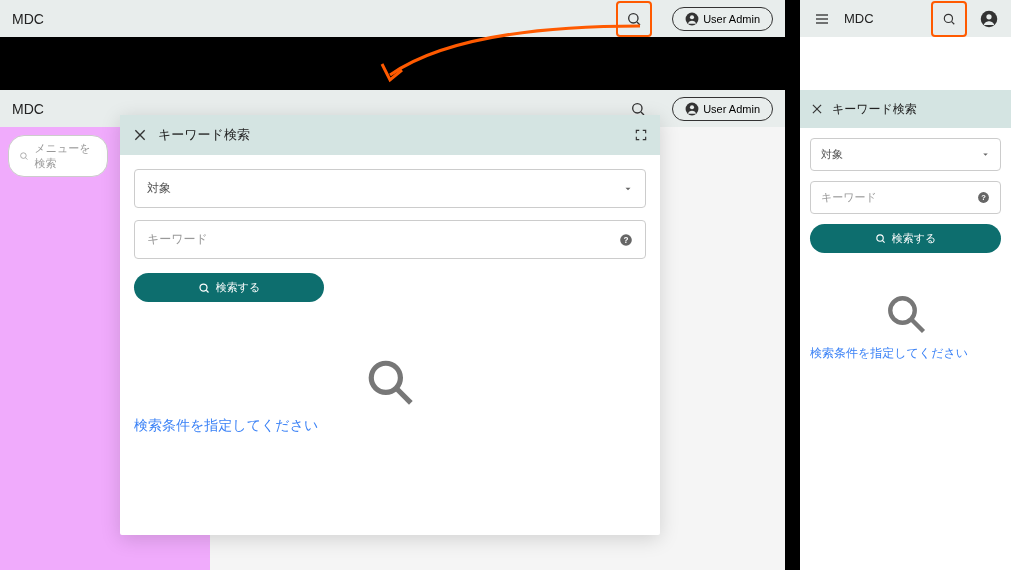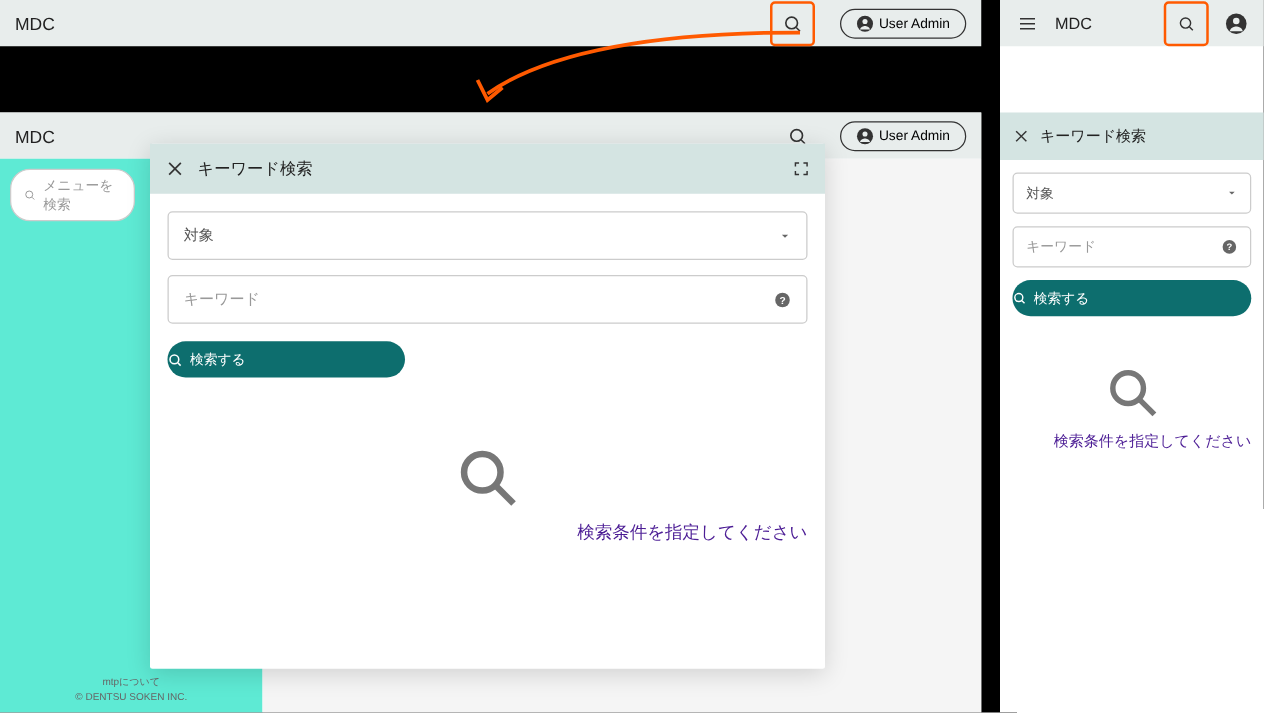--- a/index.html
+++ b/index.html
@@ -71,21 +71,21 @@
     }
     .desktop-header .brand { font-size: 14px; color: #222; }
     .desktop-header .spacer { flex: 1; }
     
     .sidebar {
       position: absolute;
       top: 37px;
       left: 0;
       width: 210px;
       height: 443px;
-      background: #5eead4;
+      background: #f0abfc;
       padding: 8px;
     }
     .menu-search {
       display: flex;
       align-items: center;
       gap: 6px;
       border: 1px solid #ccc;
       border-radius: 16px;
       padding: 5px 10px;
       font-size: 11px;
@@ -175,27 +175,28 @@
     .search-btn {
       background: #0d6e6e;
       color: #fff;
       border: none;
       border-radius: 16px;
       padding: 7px 0;
       width: 190px;
       font-size: 11px;
       display: flex;
       align-items: center;
+      justify-content: center;
       gap: 6px;
       cursor: pointer;
     }
     .empty-state {
-      text-align: right;
+      text-align: left;
       margin-top: 55px;
-      color: #4c1d95;
+      color: #3b82f6;
     }
     .empty-state .big-icon { margin-bottom: 10px; display:flex; justify-content:center; }
     .empty-state .msg { font-size: 14px; }
     
     
     .mobile-view {
       position: absolute;
       top: 0;
       left: 800px;
       width: 211px;
@@ -294,24 +295,20 @@
     </button>
   </div>
 
   <div class="sidebar">
     <div class="menu-search">
       <svg width="12" height="12" viewBox="0 0 24 24" fill="none" stroke="#999" stroke-width="2">
         <circle cx="11" cy="11" r="7"></circle>
           <line x1="21" y1="21" x2="16.5" y2="16.5"></line>
       </svg>
       <span>メニューを検索</span>
-    </div>
-    <div class="sidebar-footer">
-      <div class="link">mtpについて</div>
-      <div>© DENTSU SOKEN INC.</div>
     </div>
   </div>
 
   <div class="main-area"></div>
 
   <div class="modal">
     <div class="modal-header">
       <span class="close-btn">
         <svg width="16" height="16" viewBox="0 0 24 24" stroke="#333" stroke-width="2">
           <line x1="5" y1="5" x2="19" y2="19"></line>

